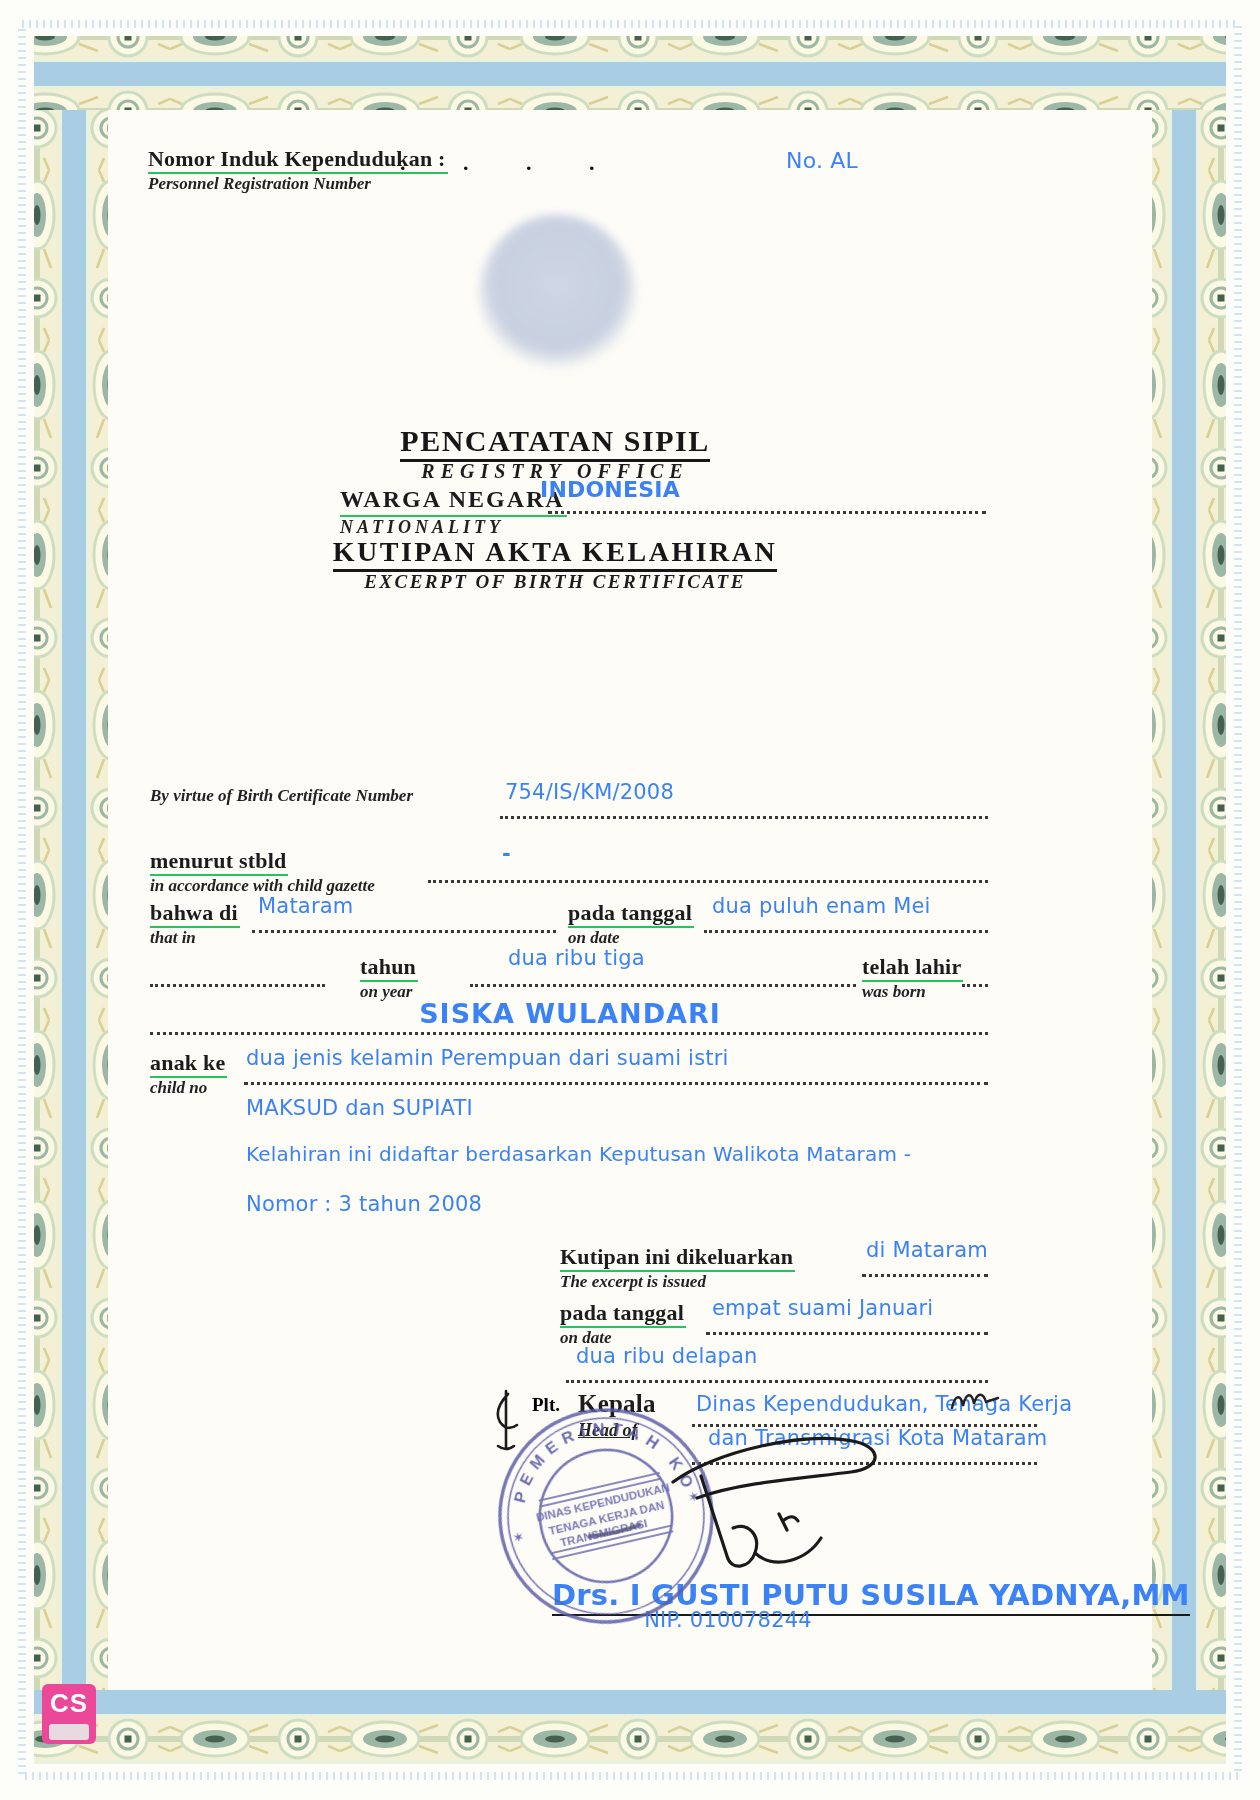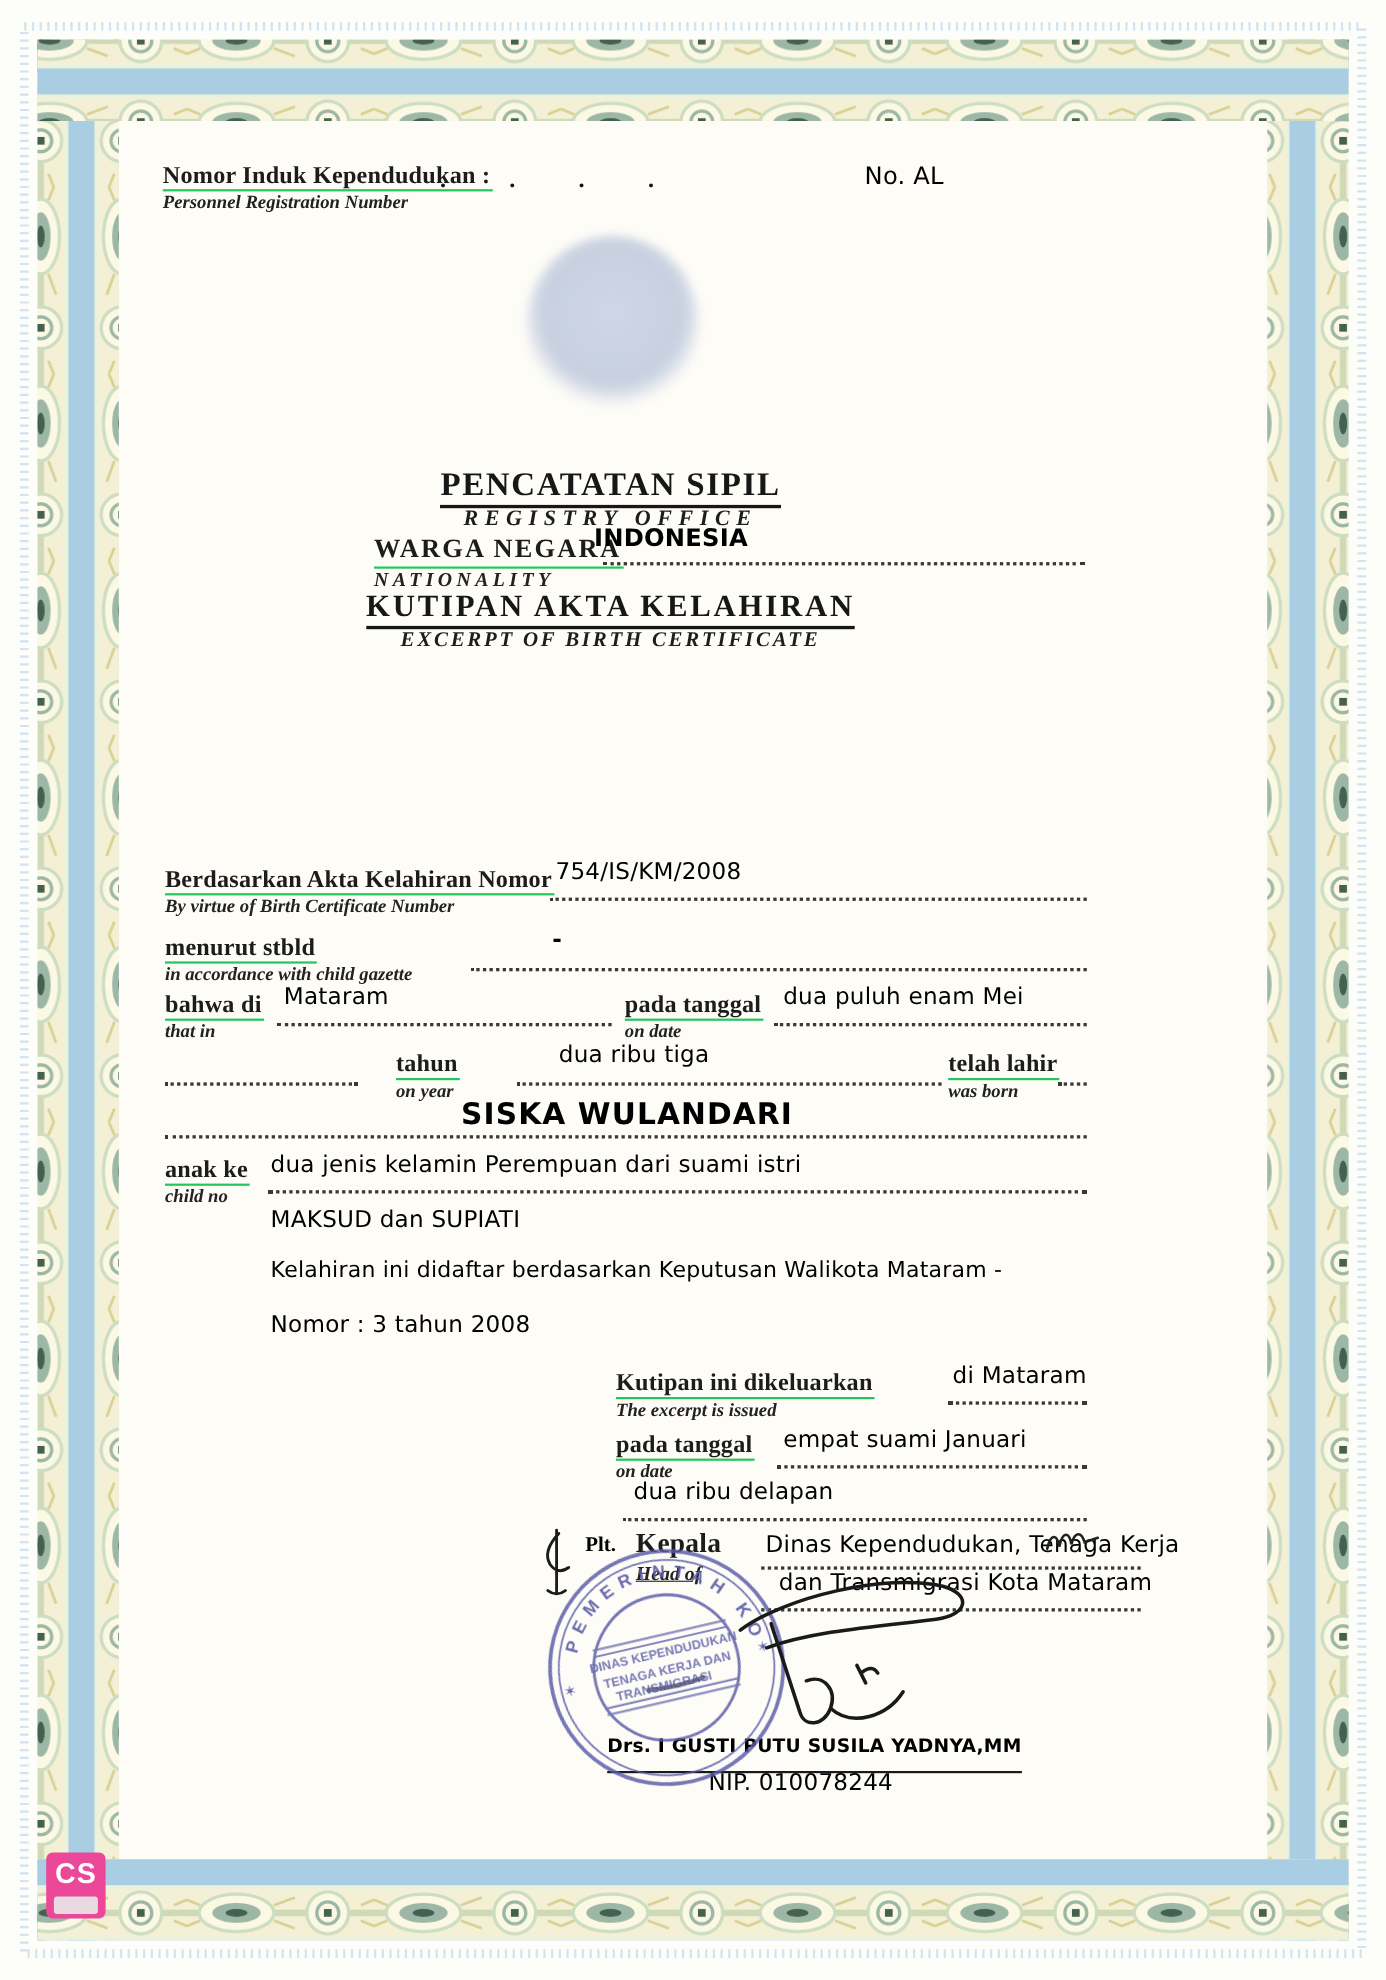--- a/index.html
+++ b/index.html
@@ -15,21 +15,21 @@
   .content{z-index:3;}
   
   .fl{position:absolute;z-index:3;}
   .lm{display:inline-block;font:700 22px "Liberation Serif",serif;color:#1c1c1c;border-bottom:2px solid #22c55e;padding:0 2px 1px 0;line-height:1.15;letter-spacing:.2px;}
   .ls{display:block;font:italic 700 17px "Liberation Serif",serif;color:#222;margin-top:1px;line-height:1.1;}
   .ls-u{text-decoration:underline;}
   .nounder .lm{border-bottom:none;}
   
   .dot{position:absolute;height:0;border-bottom:3px dotted #383838;z-index:3;}
   
-  .val{position:absolute;font-family:"DejaVu Sans",sans-serif;font-size:21px;color:#000000;z-index:3;letter-spacing:.2px;white-space:nowrap;}
+  .val{position:absolute;font-family:"DejaVu Sans",sans-serif;font-size:21px;color:#3b82f6;z-index:3;letter-spacing:.2px;white-space:nowrap;}
   .valb{font-weight:700;}
   
   .t-main{position:absolute;text-align:center;font:800 30px "Liberation Serif",serif;letter-spacing:1.5px;color:#171717;z-index:3;}
   .t-main .inner{display:inline-block;border-bottom:3.5px solid #171717;padding-bottom:1px;}
   .t-sub{position:absolute;text-align:center;font:italic 700 20px "Liberation Serif",serif;letter-spacing:6px;color:#1d1d1d;z-index:3;}
   
   .seal{left:478px;top:214px;width:158px;height:158px;border-radius:50%;
     background:radial-gradient(circle at 50% 45%, #c7d0e2 0%, #bfc9dd 55%, rgba(255,255,255,0) 73%);
     filter:blur(4px);opacity:.85;z-index:2;}
   
@@ -110,21 +110,20 @@
 </div>
 <div class="val valb" style="left:540px;top:477px;font-size:22px">INDONESIA</div>
 <div class="dot" style="left:548px;top:511px;width:438px"></div>
 
 <div class="t-main" style="left:330px;top:536px;width:450px;font-size:28px;letter-spacing:2.5px">
   <span class="inner" style="border-bottom-width:3px">KUTIPAN AKTA KELAHIRAN</span>
 </div>
 <div class="t-sub" style="left:330px;top:571px;width:450px;font-size:19px;letter-spacing:2.5px">EXCERPT OF BIRTH CERTIFICATE</div>
 
 <div class="fl" style="left:150px;top:786px">
-  <span class="lm">Berdasarkan Akta Kelahiran Nomor</span>
   <span class="ls">By virtue of Birth Certificate Number</span>
 </div>
 <div class="val" style="left:505px;top:780px">754/IS/KM/2008</div>
 <div class="dot" style="left:500px;top:816px;width:488px"></div>
 
 <div class="fl" style="left:150px;top:848px">
   <span class="lm">menurut stbld</span>
   <span class="ls">in accordance with child gazette</span>
 </div>
 <div class="val" style="left:502px;top:842px;font-weight:700">-</div>
@@ -231,21 +230,21 @@
 
 <svg class="abs sigwrap" width="250" height="170">
   <g stroke="#1a1a1a" stroke-width="3.2" fill="none" stroke-linecap="round">
     <path d="M18,64 C 58,34 150,12 202,24 C 228,31 226,50 196,54 C 150,60 86,64 42,80"></path>
     <path d="M46,58 L 72,138 C 76,153 94,151 100,135 C 106,118 94,104 78,110"></path>
     <path d="M100,135 C 120,153 152,142 166,120"></path>
     <path d="M124,96 l 8,16 m -3,-10 q 9,-7 14,1"></path>
   </g>
 </svg>
 
-<div class="val valb" style="left:552px;top:1578px;font-size:17px;border-bottom:2.5px solid #1a1a1a;padding-bottom:12px">Drs. I GUSTI PUTU SUSILA YADNYA,MM</div>
+<div class="val valb" style="left:552px;top:1578px;font-size:29px;border-bottom:2.5px solid #1a1a1a;padding-bottom:2px">Drs. I GUSTI PUTU SUSILA YADNYA,MM</div>
 <div class="val" style="left:552px;top:1608px;width:352px;text-align:center;font-size:21px">NIP. 010078244</div>
 
 <div class="abs cswrap">
   <div class="csbox">
     <span class="cstxt">CS</span>
     <span class="cstab"></span>
   </div>
 </div>
 
 </body></html>

